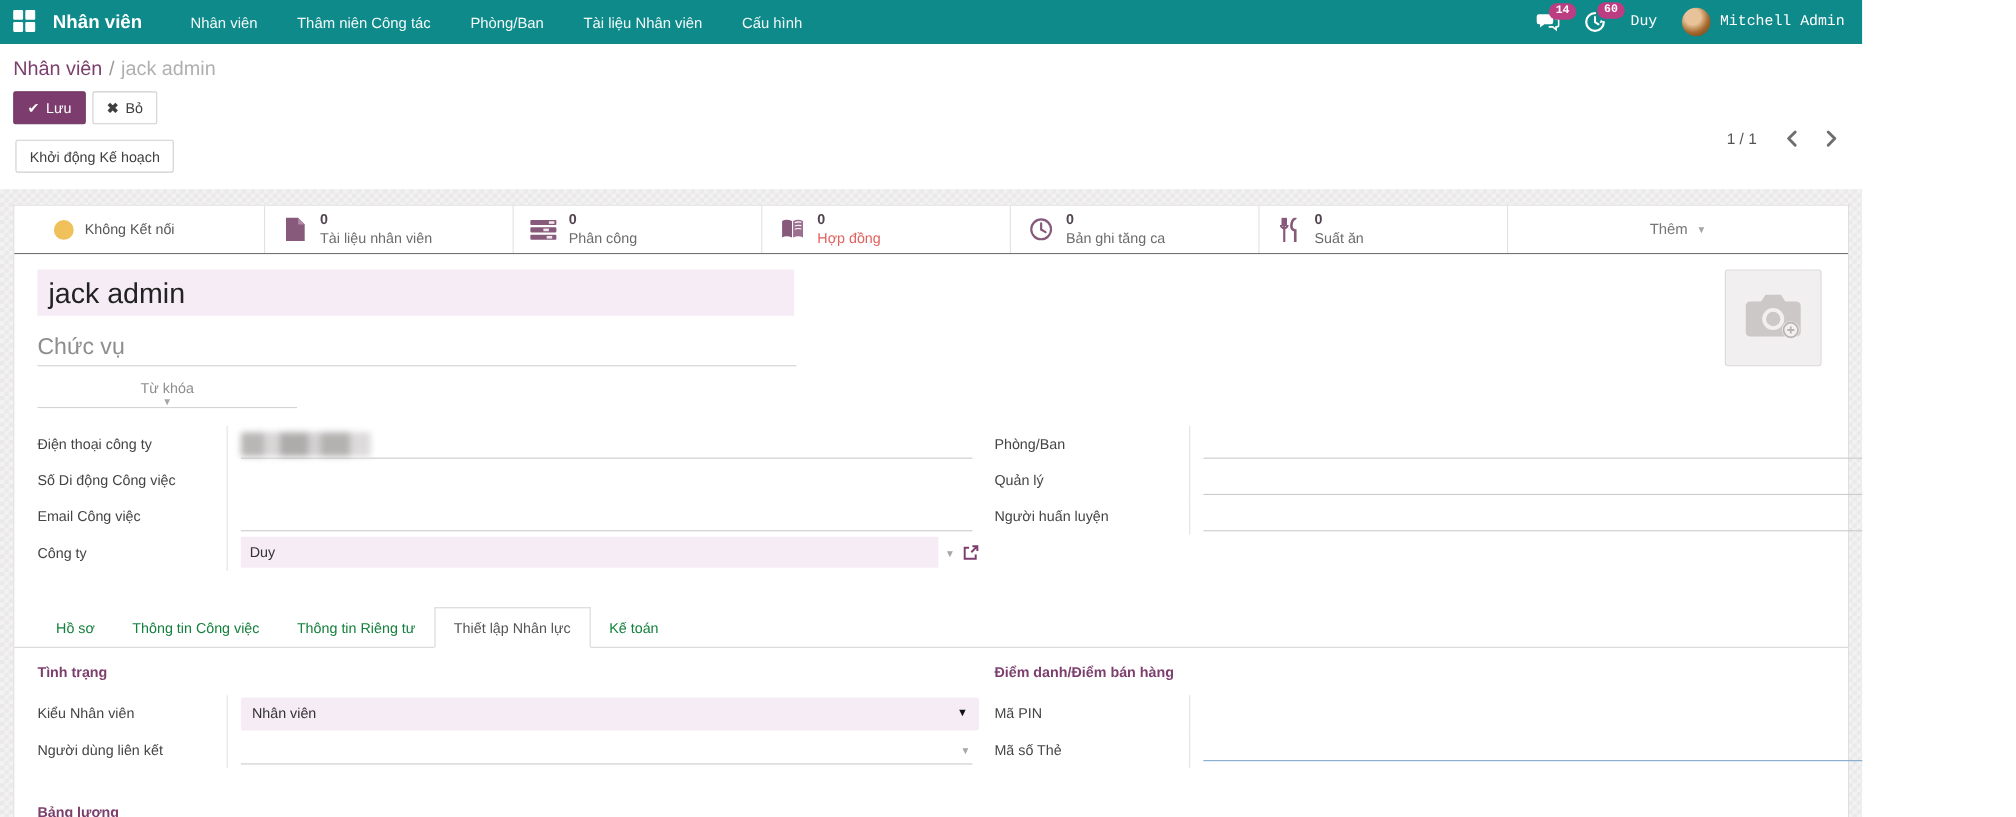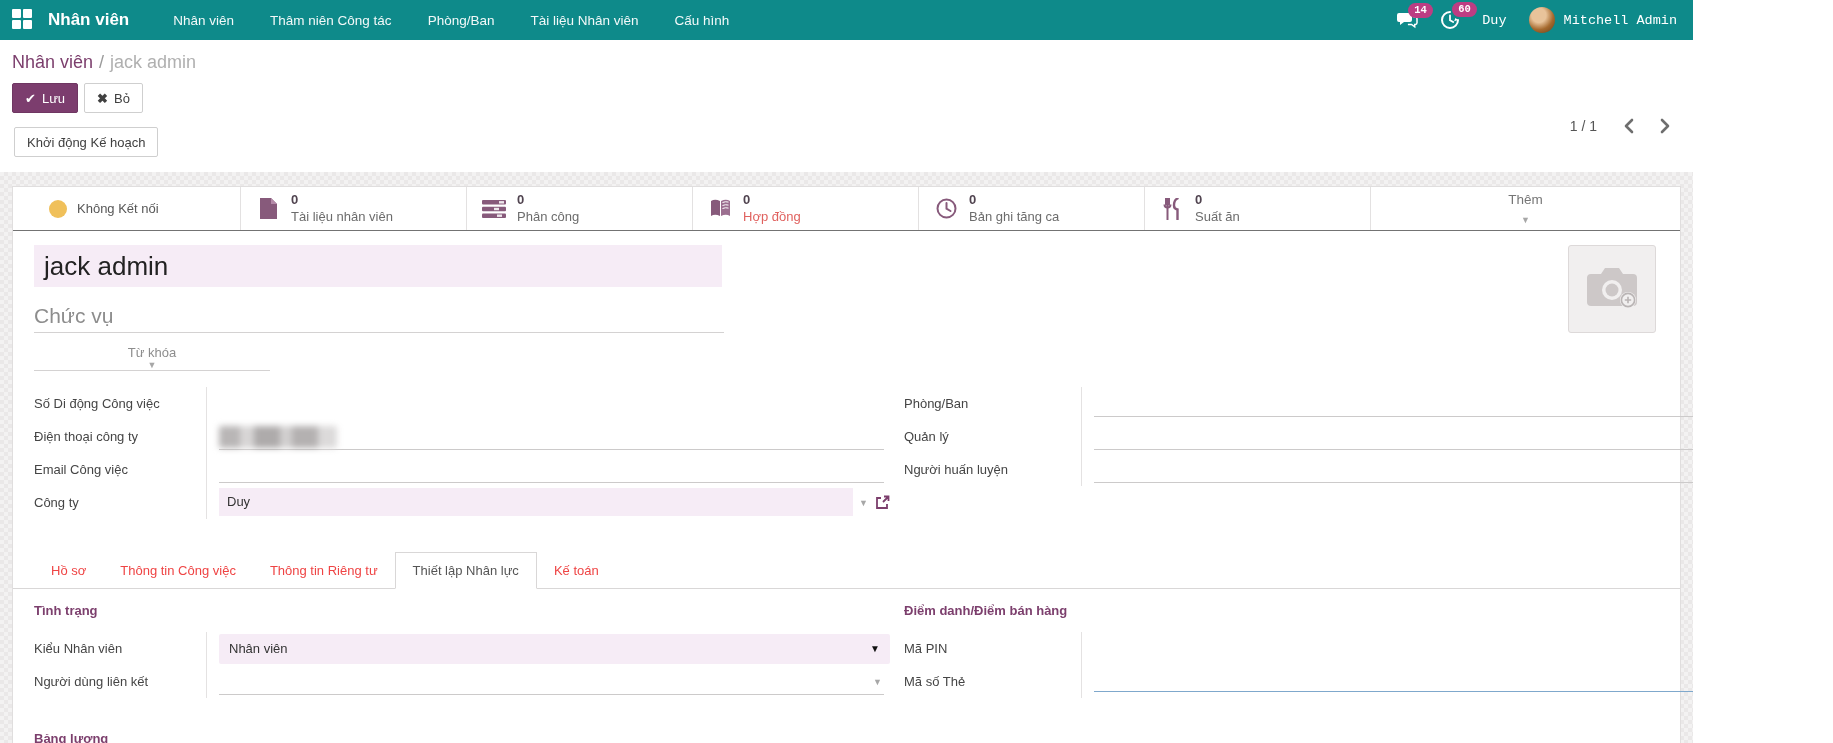--- a/index.html
+++ b/index.html
@@ -58,21 +58,21 @@
   .stat-first { flex:0 0 228px; }
   .stat-btn { flex:0 0 226px; }
   .stat-more { flex:1; border-right:none; justify-content:center; }
   .dot { width:18px; height:18px; border-radius:50%; background:#f0c05a; margin-left:22px; }
   .stat-conn { font-size:13px; color:#575757; }
   .stat-text { display:flex; flex-direction:column; line-height:1.25; }
   .stat-value { font-size:13px; color:#514450; font-weight:bold; }
   .stat-label { font-size:13px; color:#6c6c6c; }
   .stat-label.red { color:#e0625f; }
   .stat-ico { width:26px; display:flex; justify-content:center; }
-  .more-label { font-size:13.5px; color:#767676; display:flex; align-items:center; gap:8px;flex-direction:column; }
+  .more-label { font-size:13.5px; color:#767676; display:flex; align-items:center; gap:8px; }
   .caret { color:#a7a7a7; font-size:9px; }
 
   
   .sheet-body { position:relative; height:512px; }
   .name-input { position:absolute; left:21px; top:14px; width:688px; height:42px; background:#f6ecf6;
                 font-size:26px; color:#222; padding:4px 10px; display:flex; align-items:center; }
   .camera-box { position:absolute; right:24px; top:14px; width:88px; height:88px; background:#f1efef;
                 border:1px solid #ddd9d9; border-radius:3px; display:flex; align-items:center; justify-content:center;
                 cursor:pointer; }
   .job-input { position:absolute; left:21px; top:68px; width:690px; height:34px; font-size:21px; color:#8d8d8d;
@@ -96,21 +96,21 @@
   .redacted { position:absolute; left:12px; bottom:5px; width:118px; height:22px; border-radius:2px;
               background:linear-gradient(90deg,#b9b6b6 0 18%, #d8d6d6 18% 30%, #aeabab 30% 52%, #d2d0d0 52% 62%, #b4b1b1 62% 84%, #dcdada 84%);
               filter:blur(3px); }
   .company-chip { flex:1; height:28px; background:#f6ecf6; display:flex; align-items:center;
                   padding:0 8px; font-size:13px; color:#333; margin-bottom:2px; cursor:pointer; }
   .chip-end { display:flex; align-items:center; gap:7px; margin-left:6px; }
 
   
   .tabs { position:absolute; left:0; right:0; top:318px; padding-left:21px; display:flex; align-items:flex-end;
           border-bottom:1px solid #d9d7d7; height:40px; }
-  .tab { font-size:13px; color:#ef4444; padding:10px 17px; cursor:pointer; white-space:nowrap; }
+  .tab { font-size:13px; color:#15803d; padding:10px 17px; cursor:pointer; white-space:nowrap; }
   .tab.active { color:#555; background:#fff; border:1px solid #d9d7d7; border-bottom:1px solid #fff;
                 margin-bottom:-1px; }
 
   
   .group { position:absolute; top:372px; }
   .group-title { font-size:13px; font-weight:bold; color:#7c3f6d; margin-bottom:14px; }
   .group-left  { left:21px;  width:856px; }
   .group-right { left:891px; width:890px; }
   .select-box { flex:1; height:30px; background:#f6ecf6; display:flex; align-items:center; justify-content:space-between;
                 padding:0 10px; font-size:13px; color:#333; cursor:pointer; border-radius:2px; }
@@ -311,29 +311,29 @@
 
         <div class="job-input">Chức vụ</div>
 
         <div class="tags-input">
           <span>Từ khóa</span>
             <span class="caret">▼</span>
         </div>
 
         <div class="grid grid-left">
           <div class="frow">
+            <div class="flabel">Điện thoại công ty</div>
+            <div class="fval fcol">
+              <span class="uline" style="margin-right:6px;"></span>
+              <span class="redacted"></span>
+            </div>
+          </div>
+          <div class="frow">
             <div class="flabel">Số Di động Công việc</div>
             <div class="fval fcol"></div>
-          </div>
-          <div class="frow">
-            <div class="flabel">Điện thoại công ty</div>
-            <div class="fval fcol">
-              <span class="uline" style="margin-right:6px;"></span>
-              <span class="redacted"></span>
-            </div>
           </div>
           <div class="frow">
             <div class="flabel">Email Công việc</div>
             <div class="fval fcol">
               <span class="uline" style="margin-right:6px;"></span>
             </div>
           </div>
           <div class="frow">
             <div class="flabel">Công ty</div>
             <div class="fval fcol">

